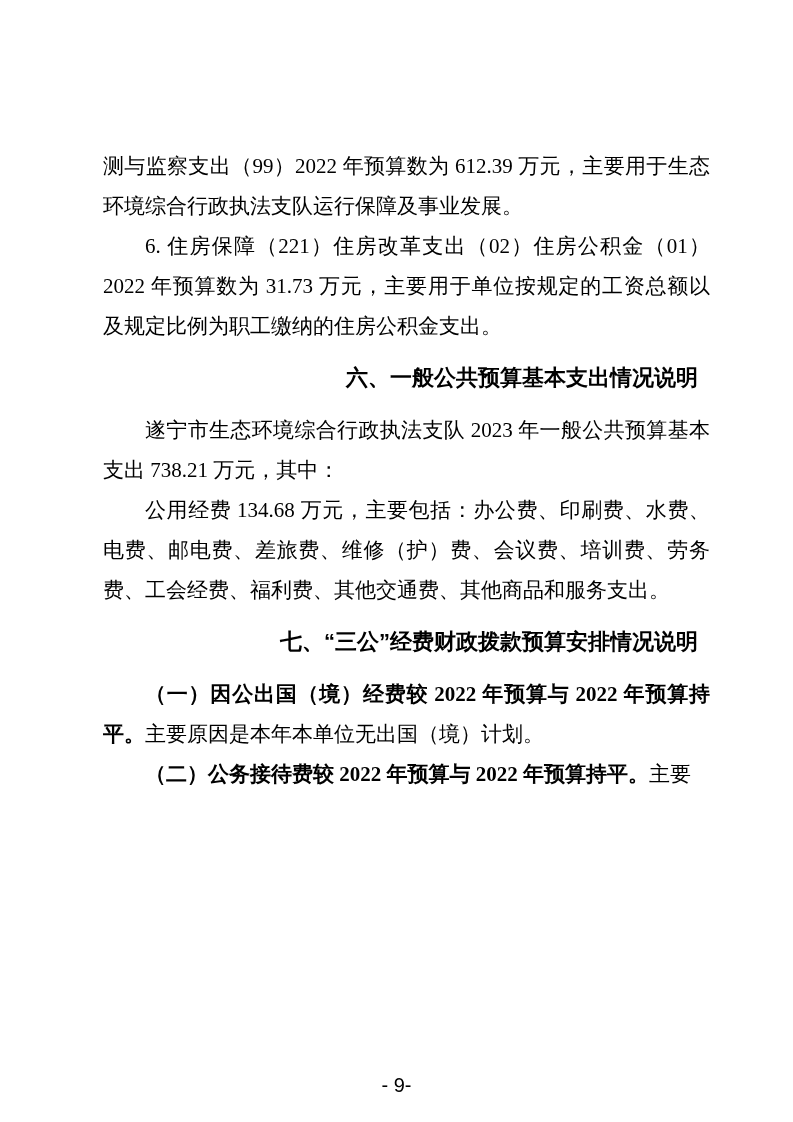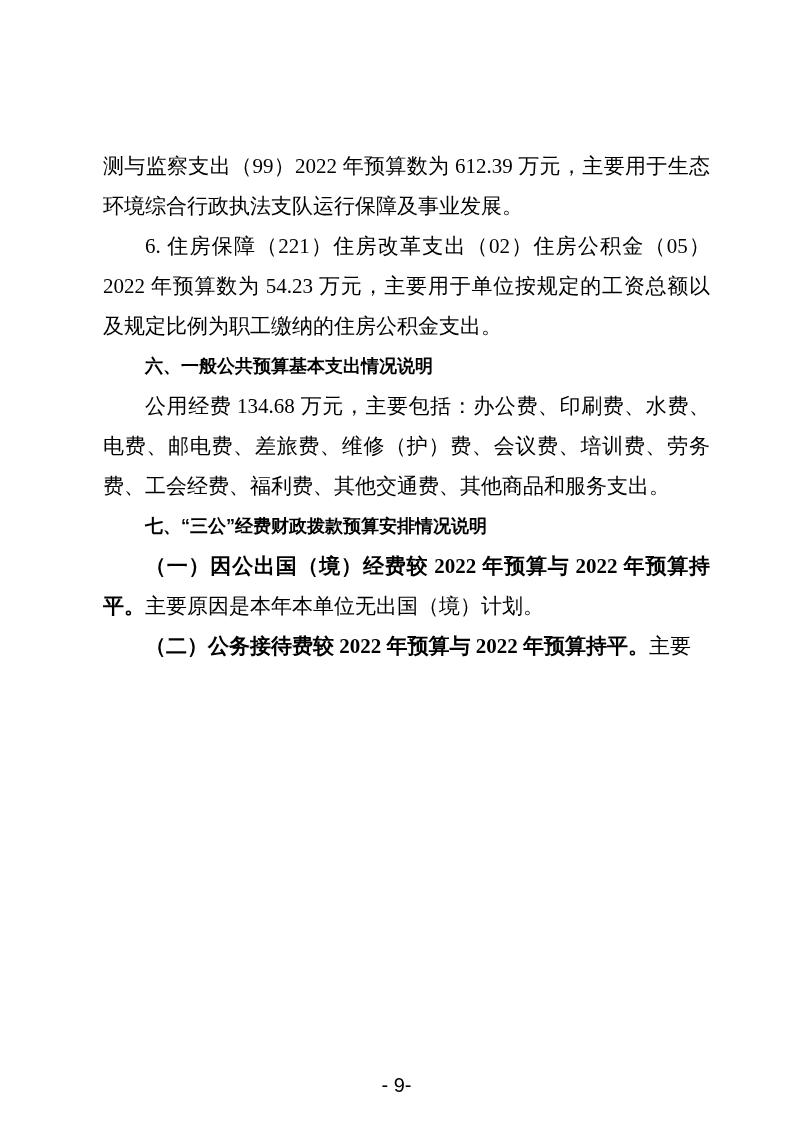--- a/index.html
+++ b/index.html
@@ -25,26 +25,26 @@
   }
   .para {
     margin: 0;
     font-family: "Liberation Serif", "DejaVu Serif", serif;
     font-size: 21px;
     line-height: 40px;
     text-align: justify;
     color: #000000;
   }
   .heading {
-    margin: 0;
+    margin: 12px;
     font-family: "Liberation Sans", "DejaVu Sans", sans-serif;
     font-weight: 700;
-    font-size: 18px;
+    font-size: 22px;
     line-height: 40px;
-    text-align: left;
+    text-align: right;
     color: #000000;
   }
   .indent {
     text-indent: 42px;
   }
   .bold-lead {
     font-weight: 700;
   }
   .page-number {
     position: absolute;
@@ -59,24 +59,25 @@
   }
 </style>
 </head>
 <body>
 
 <div class="page">
   <div class="content">
 
     <p class="para">测与监察支出（99）2022 年预算数为 612.39 万元，主要用于生态环境综合行政执法支队运行保障及事业发展。</p>
 
-    <p class="para indent">6. 住房保障（221）住房改革支出（02）住房公积金（05）2022 年预算数为 54.23 万元，主要用于单位按规定的工资总额以及规定比例为职工缴纳的住房公积金支出。</p>
+    <p class="para indent">6. 住房保障（221）住房改革支出（02）住房公积金（01）2022 年预算数为 31.73 万元，主要用于单位按规定的工资总额以及规定比例为职工缴纳的住房公积金支出。</p>
 
     <h2 class="heading indent">六、一般公共预算基本支出情况说明</h2>
 
+    <p class="para indent">遂宁市生态环境综合行政执法支队 2023 年一般公共预算基本支出 738.21 万元，其中：</p>
 
 
     <p class="para indent">公用经费 134.68 万元，主要包括：办公费、印刷费、水费、电费、邮电费、差旅费、维修（护）费、会议费、培训费、劳务费、工会经费、福利费、其他交通费、其他商品和服务支出。</p>
 
     <h2 class="heading indent">七、“三公”经费财政拨款预算安排情况说明</h2>
 
 
     <p class="para indent"><span class="bold-lead">（一）因公出国（境）经费较 2022 年预算与 2022 年预算持平。</span><span>主要原因是本年本单位无出国（境）计划。</span></p>
 
     <p class="para indent"><span class="bold-lead">（二）公务接待费较 2022 年预算与 2022 年预算持平。</span><span>主要</span></p>

